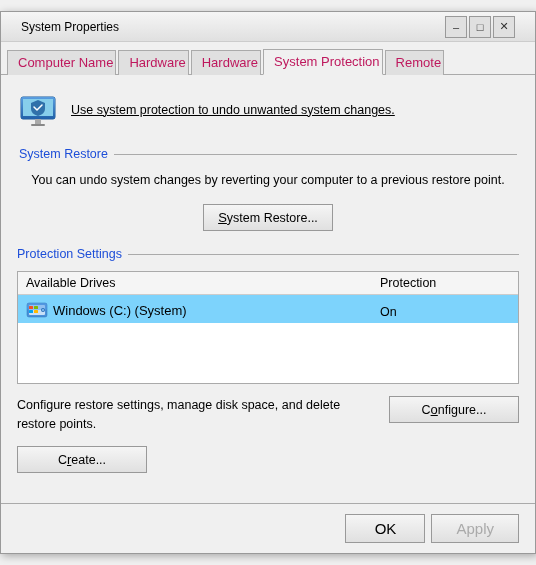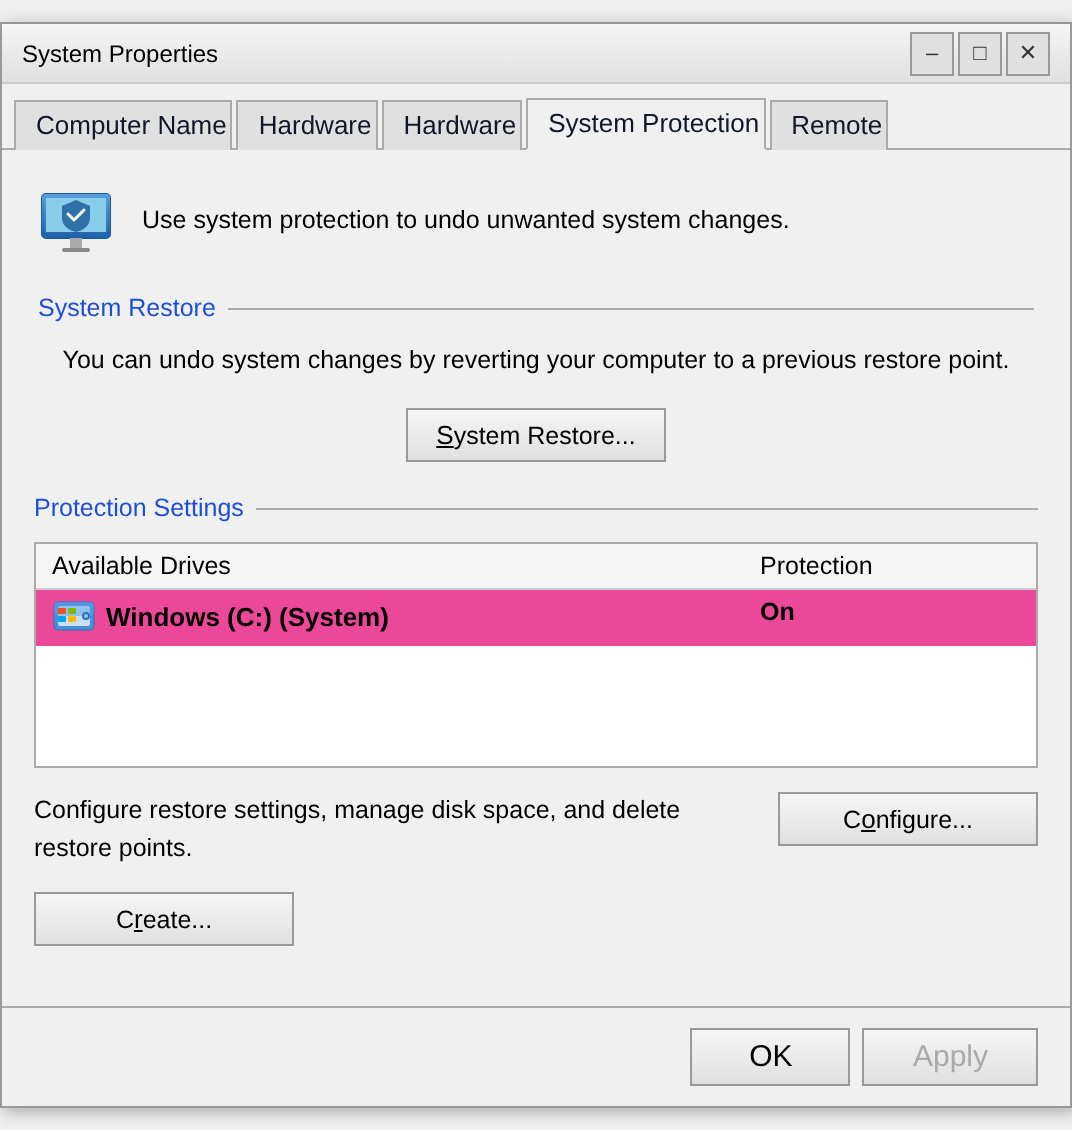--- a/index.html
+++ b/index.html
@@ -21,21 +21,21 @@
     .window {
       width: 536px;
       background: #f0f0f0;
       border: 1px solid #999;
       box-shadow: 2px 2px 8px rgba(0,0,0,0.3);
     }
 
     .title-bar {
       background: linear-gradient(to bottom, #f5f5f5, #e0e0e0);
       border-bottom: 1px solid #ccc;
-      padding: 8px 10px;
+      padding: 8px 20px;
       display: flex;
       align-items: center;
       justify-content: space-between;
       height: 30px;
     }
 
     .title-bar-text {
       font-size: 12px;
       color: #000;
       font-weight: normal;
@@ -71,21 +71,21 @@
       gap: 2px;
       border-bottom: 1px solid #aaa;
     }
 
     .tab {
       padding: 4px 2px 5px 10px;
       border: 1px solid #aaa;
       border-bottom: none;
       background: #e0e0e0;
       cursor: pointer;
-      color: #0f172a;
+      color: #be185d;
       font-size: 12px;
       position: relative;
       bottom: -1px;
     }
 
     .tab.active {
       background: #f0f0f0;
       border-bottom: 1px solid #f0f0f0;
       z-index: 1;
       font-weight: normal;
@@ -109,20 +109,21 @@
       flex-shrink: 0;
       display: flex;
       align-items: center;
       justify-content: center;
     }
 
     .header-text {
       font-size: 12.5px;
       color: #000;
       line-height: 1.4;
+      text-decoration: underline;
     }
 
     .section-divider {
       display: flex;
       align-items: center;
       margin-bottom: 10px;
       margin-top: 4px;
     }
 
     .section-label {
@@ -202,25 +203,24 @@
 
     .table-col-protection {
       width: 130px;
       font-size: 12.5px;
       font-weight: normal;
       color: #000;
     }
 
     .table-row {
       display: flex;
-      align-items: flex-start;
+      align-items: flex-end;
       padding: 4px 8px;
-      background: #ec4899;
+      background: #7dd3fc;
       height: 28px;
-      font-weight: bold;
     }
 
     .table-row-empty {
       height: 60px;
       background: #fff;
     }
 
     .drive-name {
       flex: 1;
       display: flex;

